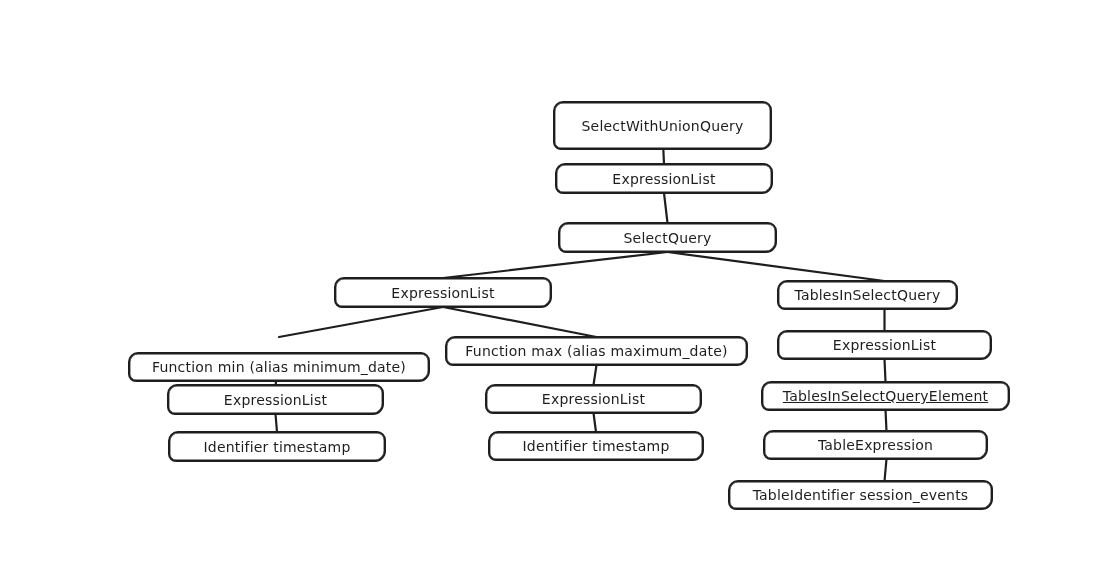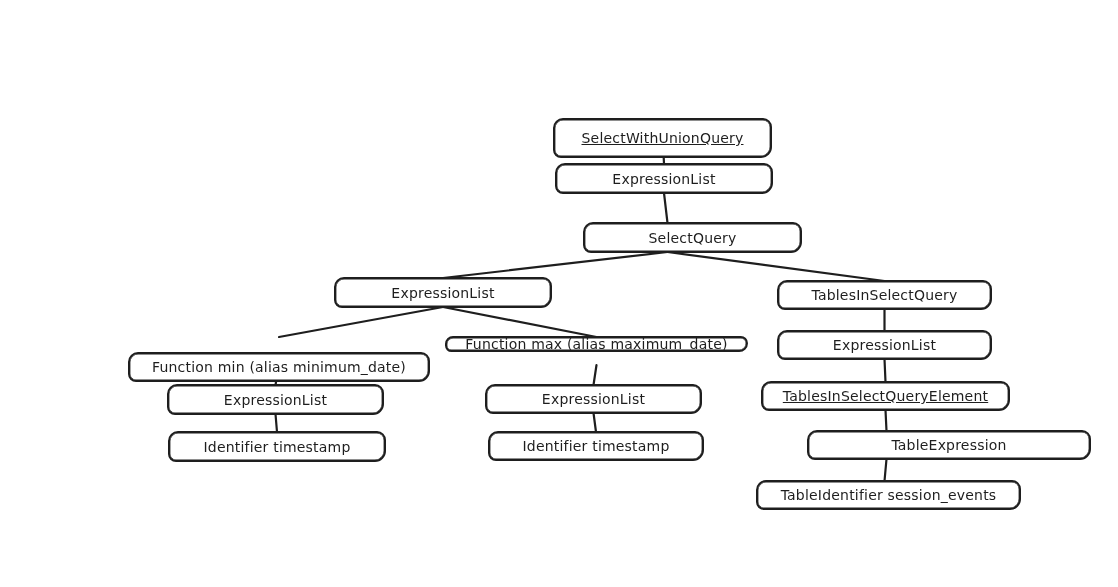--- a/index.html
+++ b/index.html
@@ -57,59 +57,59 @@
       <line x1="279" y1="365" x2="275.5" y2="385"></line>
       <line x1="275.5" y1="414" x2="277" y2="432"></line>
       <line x1="596.5" y1="365" x2="593.5" y2="385"></line>
       <line x1="593.5" y1="413" x2="596" y2="432"></line>
       <line x1="884.5" y1="309" x2="884.5" y2="331"></line>
       <line x1="884.5" y1="359" x2="885.5" y2="382"></line>
       <line x1="885.5" y1="410" x2="886.5" y2="431"></line>
       <line x1="886.5" y1="459" x2="884.5" y2="481"></line>
     </svg>
   <div id="nodes">
-      <div class="node" style="left: 553px; top: 118px; width: 219px; height: 40px; text-decoration: underline;">
+      <div class="node" style="left: 553px; top: 101px; width: 219px; height: 49px;">
         <span>SelectWithUnionQuery</span>
       </div>
       <div class="node" style="left: 555px; top: 163px; width: 218px; height: 31px;">
         <span>ExpressionList</span>
       </div>
-      <div class="node" style="left: 583px; top: 222px; width: 219px; height: 31px;">
+      <div class="node" style="left: 558px; top: 222px; width: 219px; height: 31px;">
         <span>SelectQuery</span>
       </div>
       <div class="node" style="left: 334px; top: 277px; width: 218px; height: 31px;">
         <span>ExpressionList</span>
       </div>
       <div class="node" style="left: 128px; top: 336px; width: 302px; height: 30px; margin-top: 16px;">
         <span>Function min (alias minimum_date)</span>
       </div>
       <div class="node" style="left: 167px; top: 384px; width: 217px; height: 31px;">
         <span>ExpressionList</span>
       </div>
       <div class="node" style="left: 168px; top: 431px; width: 218px; height: 31px;">
         <span>Identifier timestamp</span>
       </div>
-      <div class="node" style="left: 445px; top: 336px; width: 303px; height: 16px;">
+      <div class="node" style="left: 445px; top: 336px; width: 303px; height: 30px;">
         <span>Function max (alias maximum_date)</span>
       </div>
       <div class="node" style="left: 485px; top: 384px; width: 217px; height: 30px;">
         <span>ExpressionList</span>
       </div>
       <div class="node" style="left: 488px; top: 431px; width: 216px; height: 30px;">
         <span>Identifier timestamp</span>
       </div>
-      <div class="node" style="left: 777px; top: 280px; width: 215px; height: 30px;">
+      <div class="node" style="left: 777px; top: 280px; width: 181px; height: 30px;">
         <span>TablesInSelectQuery</span>
       </div>
       <div class="node" style="left: 777px; top: 330px; width: 215px; height: 30px;">
         <span>ExpressionList</span>
       </div>
       <div class="node" style="left: 761px; top: 381px; width: 249px; height: 30px; text-decoration: underline;">
         <span>TablesInSelectQueryElement</span>
       </div>
-      <div class="node" style="left: 763px; top: 430px; width: 284px; height: 30px; margin-left: 44px;">
+      <div class="node" style="left: 763px; top: 430px; width: 225px; height: 30px;">
         <span>TableExpression</span>
       </div>
-      <div class="node" style="left: 756px; top: 480px; width: 265px; height: 30px;">
+      <div class="node" style="left: 728px; top: 480px; width: 265px; height: 30px;">
         <span>TableIdentifier session_events</span>
       </div>
     </div>
 </div>
 
 </body></html>

